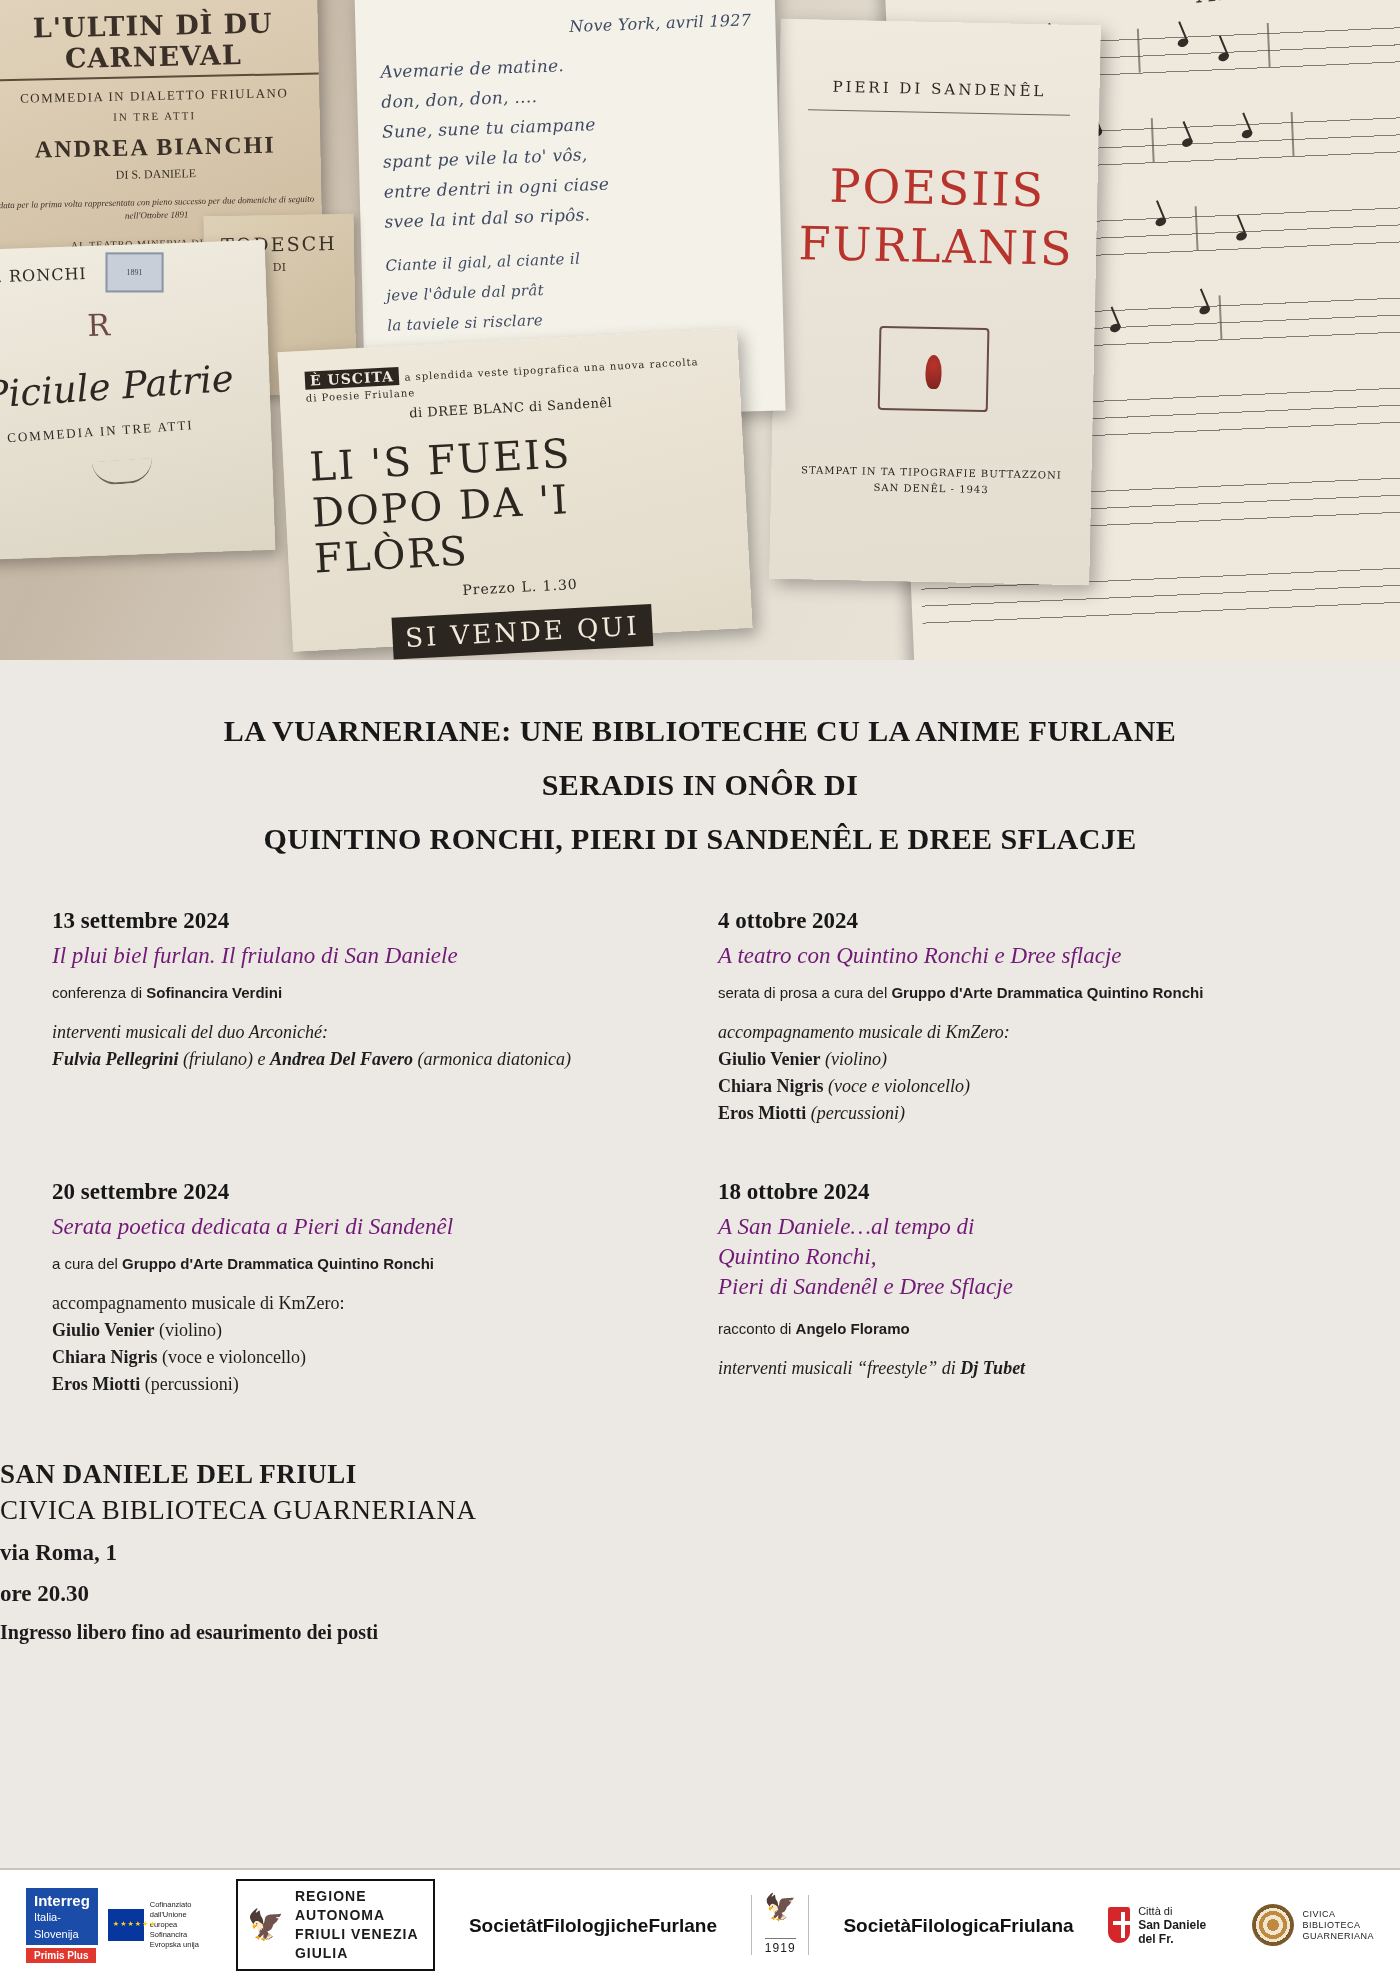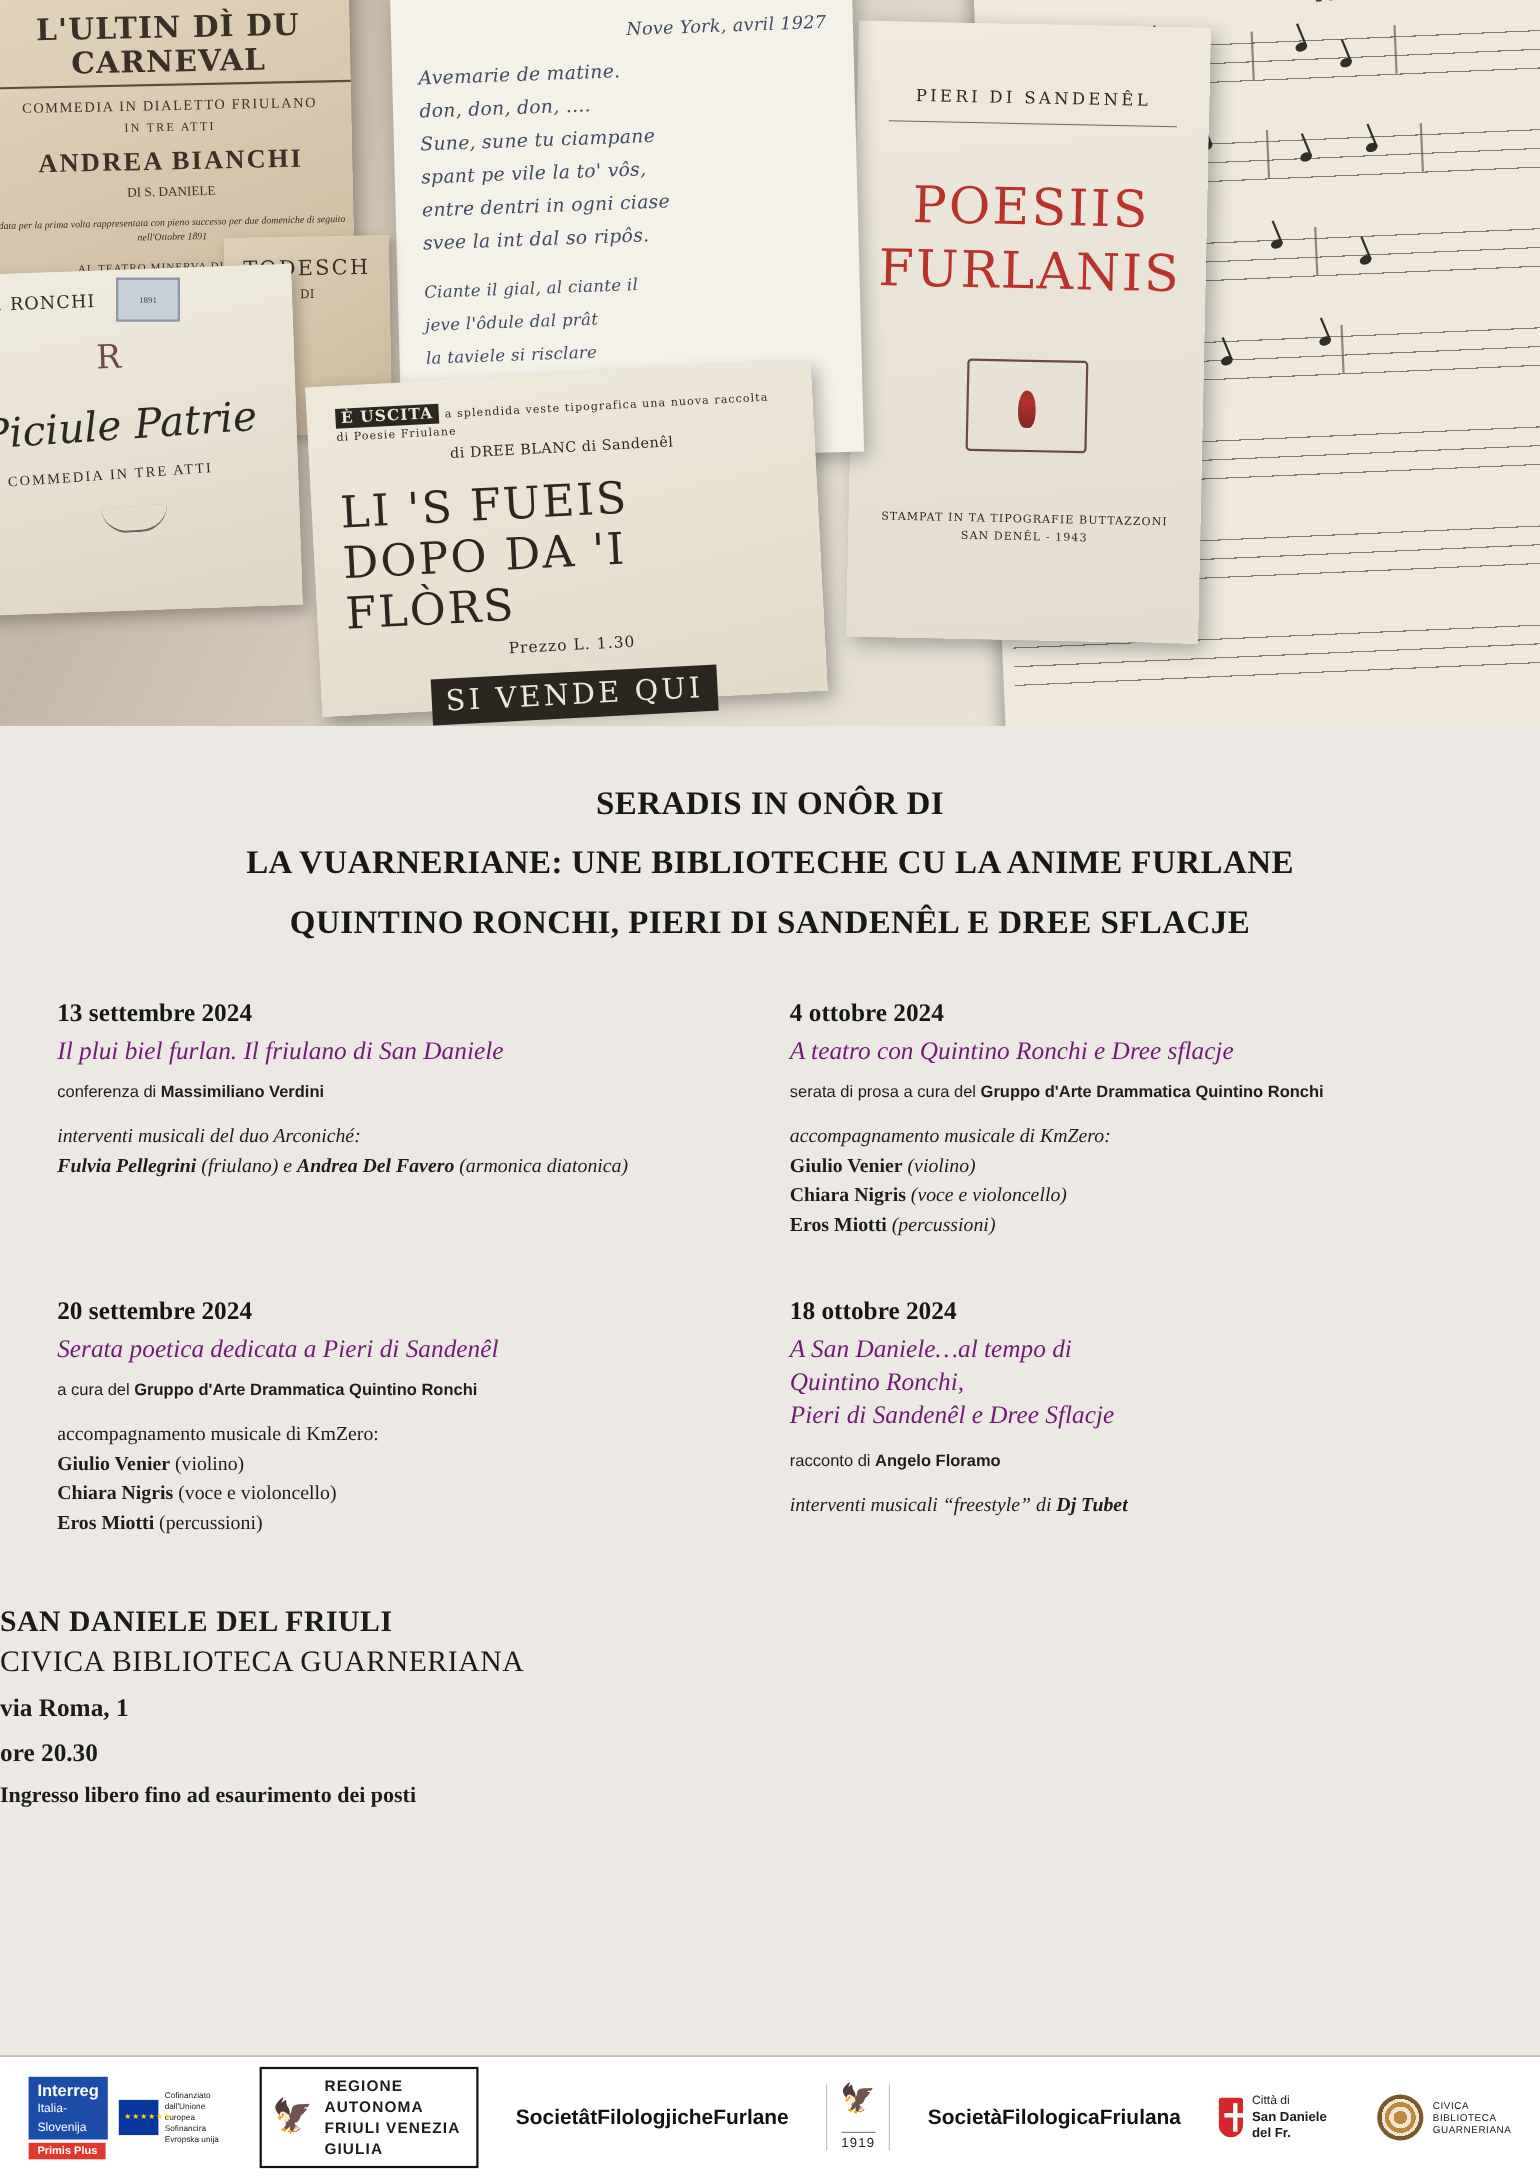--- a/index.html
+++ b/index.html
@@ -613,32 +613,32 @@
       <div class="big1">LI 'S FUEIS</div>
       <div class="big2">DOPO DA 'I FLÒRS</div>
       <div class="price">Prezzo L. 1.30</div>
       <div style="text-align:center">
         <div class="sell">SI VENDE QUI</div>
       </div>
     </div>
   </div>
 
   <div class="title-block">
+    <div class="ln">LA VUARNERIANE: UNE BIBLIOTECHE CU LA ANIME FURLANE</div>
     <div class="ln">SERADIS IN ONÔR DI</div>
-    <div class="ln">LA VUARNERIANE: UNE BIBLIOTECHE CU LA ANIME FURLANE</div>
     <div class="ln">QUINTINO RONCHI, PIERI DI SANDENÊL E DREE SFLACJE</div>
   </div>
 
   <div class="events">
 
     <div class="ev">
       <div class="date">13 settembre 2024</div>
       <div class="etitle">Il plui biel furlan. Il friulano di San Daniele</div>
       <div class="line sans">
-        <span>conferenza di </span><b>Massimiliano Verdini</b>
+        <span>conferenza di </span><b>Sofinancira Verdini</b>
       </div>
       <div class="gap"></div>
       <div class="line musicians" style="font-style:italic">interventi musicali del duo Arconiché:</div>
       <div class="line musicians">
         <b><i>Fulvia Pellegrini</i></b><i> (friulano) e </i><b><i>Andrea Del Favero</i></b><i> (armonica diatonica)</i>
       </div>
     </div>
 
     <div class="ev">
       <div class="date">4 ottobre 2024</div>

